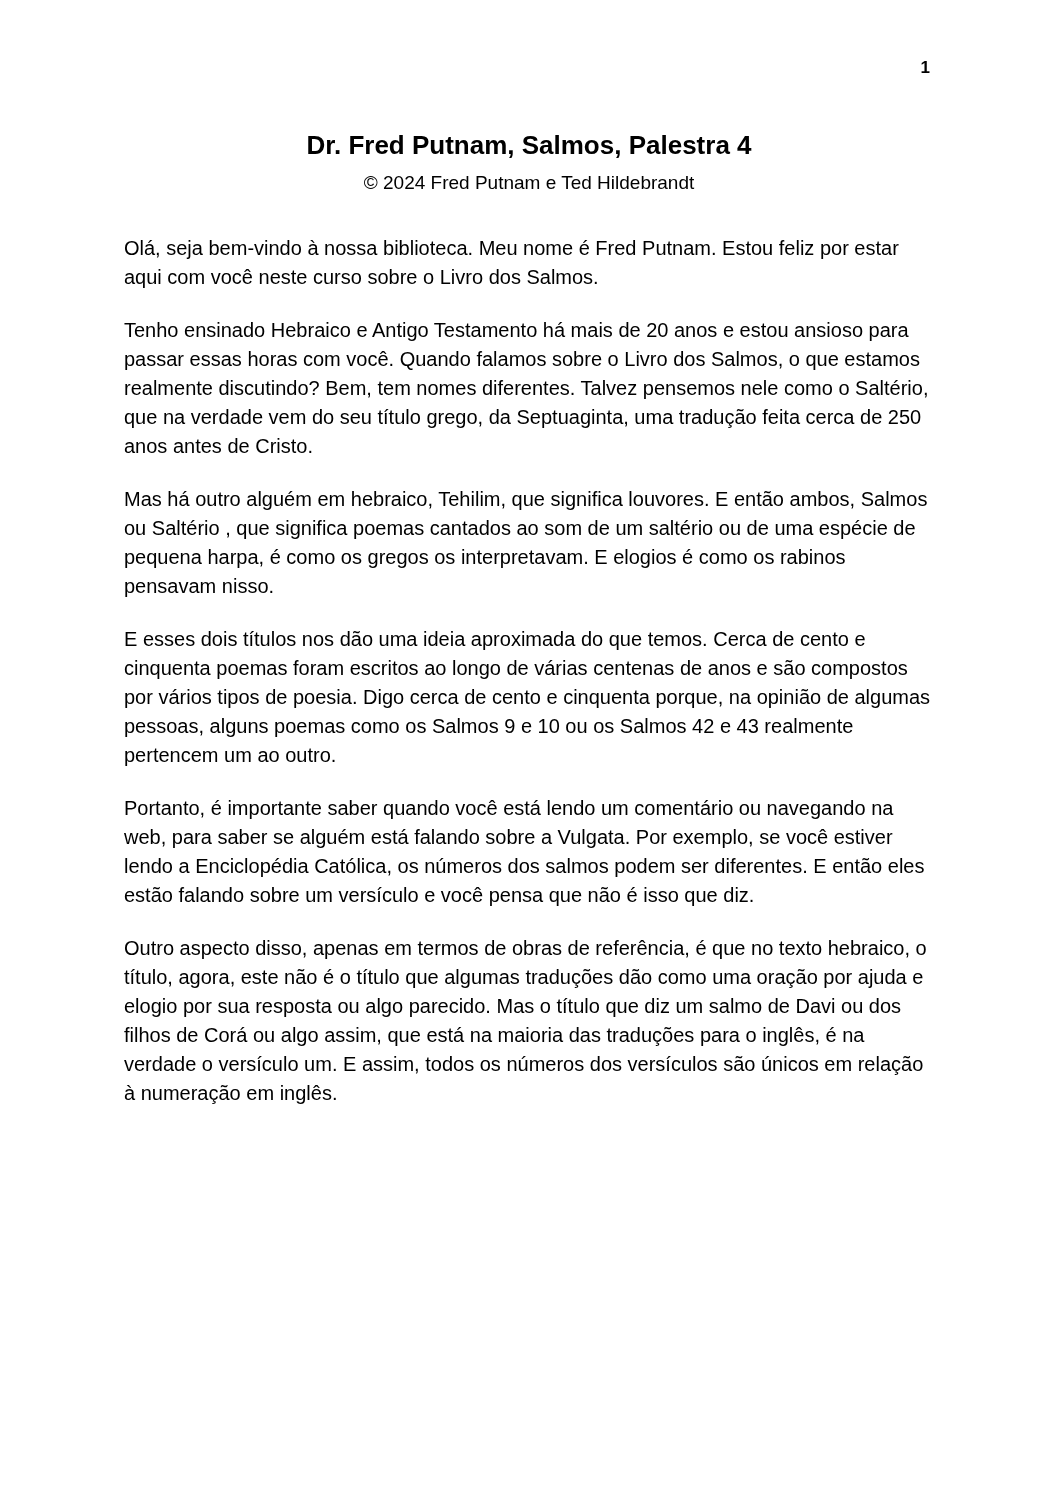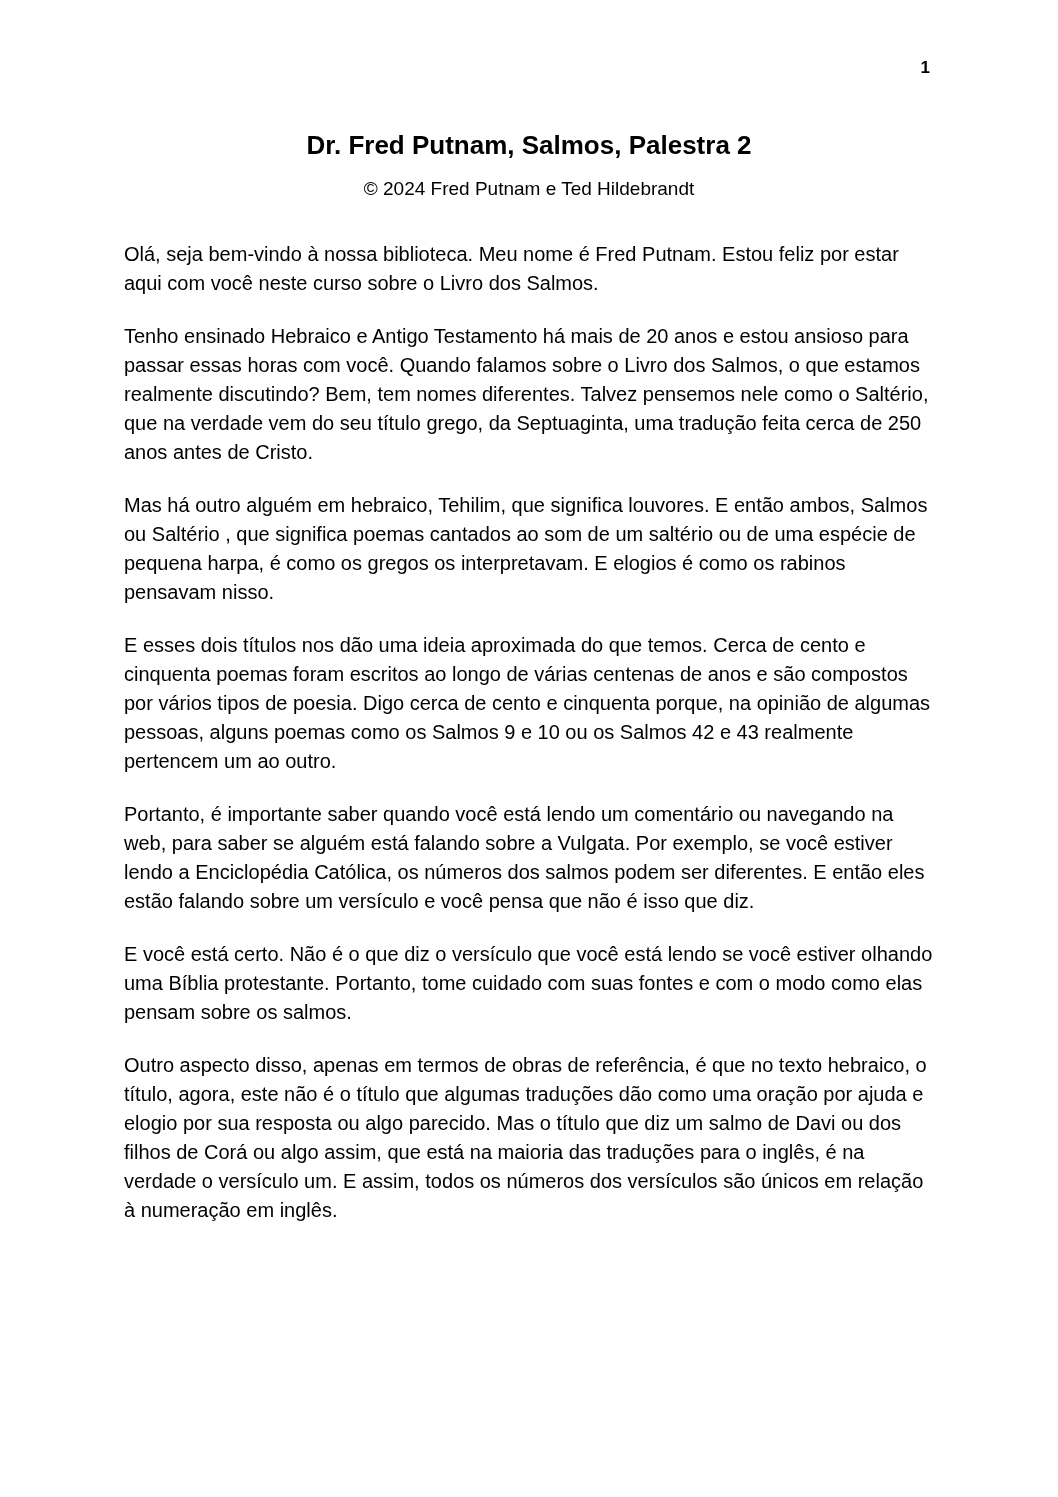--- a/index.html
+++ b/index.html
@@ -27,41 +27,40 @@
     font-size: 26px;
     font-weight: bold;
     text-align: center;
     line-height: 34px;
     margin: 0 0 8px 0;
   }
   .doc-subtitle {
     font-size: 19px;
     text-align: center;
     line-height: 26px;
-    margin: 14px 0 38px 0;
+    margin: 8px 0 38px 0;
   }
   .body-text p {
     font-size: 20px;
     line-height: 29px;
     margin: 0 0 24px 0;
     text-align: left;
   }
 </style>
 </head>
 <body>
 
 <div class="page">
   <div class="page-number">1</div>
 
-  <h1 class="doc-title">Dr. Fred Putnam, Salmos, Palestra 2</h1>
+  <h1 class="doc-title">Dr. Fred Putnam, Salmos, Palestra 4</h1>
 
   <div class="doc-subtitle">© 2024 Fred Putnam e Ted Hildebrandt</div>
 
   <div class="body-text">
     <p>Olá, seja bem-vindo à nossa biblioteca. Meu nome é Fred Putnam. Estou feliz por estar aqui com você neste curso sobre o Livro dos Salmos.</p>
     <p>Tenho ensinado Hebraico e Antigo Testamento há mais de 20 anos e estou ansioso para passar essas horas com você. Quando falamos sobre o Livro dos Salmos, o que estamos realmente discutindo? Bem, tem nomes diferentes. Talvez pensemos nele como o Saltério, que na verdade vem do seu título grego, da Septuaginta, uma tradução feita cerca de 250 anos antes de Cristo.</p>
     <p>Mas há outro alguém em hebraico, Tehilim, que significa louvores. E então ambos, Salmos ou Saltério , que significa poemas cantados ao som de um saltério ou de uma espécie de pequena harpa, é como os gregos os interpretavam. E elogios é como os rabinos pensavam nisso.</p>
     <p>E esses dois títulos nos dão uma ideia aproximada do que temos. Cerca de cento e cinquenta poemas foram escritos ao longo de várias centenas de anos e são compostos por vários tipos de poesia. Digo cerca de cento e cinquenta porque, na opinião de algumas pessoas, alguns poemas como os Salmos 9 e 10 ou os Salmos 42 e 43 realmente pertencem um ao outro.</p>
     <p>Portanto, é importante saber quando você está lendo um comentário ou navegando na web, para saber se alguém está falando sobre a Vulgata. Por exemplo, se você estiver lendo a Enciclopédia Católica, os números dos salmos podem ser diferentes. E então eles estão falando sobre um versículo e você pensa que não é isso que diz.</p>
-    <p>E você está certo. Não é o que diz o versículo que você está lendo se você estiver olhando uma Bíblia protestante. Portanto, tome cuidado com suas fontes e com o modo como elas pensam sobre os salmos.</p>
     <p>Outro aspecto disso, apenas em termos de obras de referência, é que no texto hebraico, o título, agora, este não é o título que algumas traduções dão como uma oração por ajuda e elogio por sua resposta ou algo parecido. Mas o título que diz um salmo de Davi ou dos filhos de Corá ou algo assim, que está na maioria das traduções para o inglês, é na verdade o versículo um. E assim, todos os números dos versículos são únicos em relação à numeração em inglês.</p>
   </div>
 </div>
 
 </body></html>

